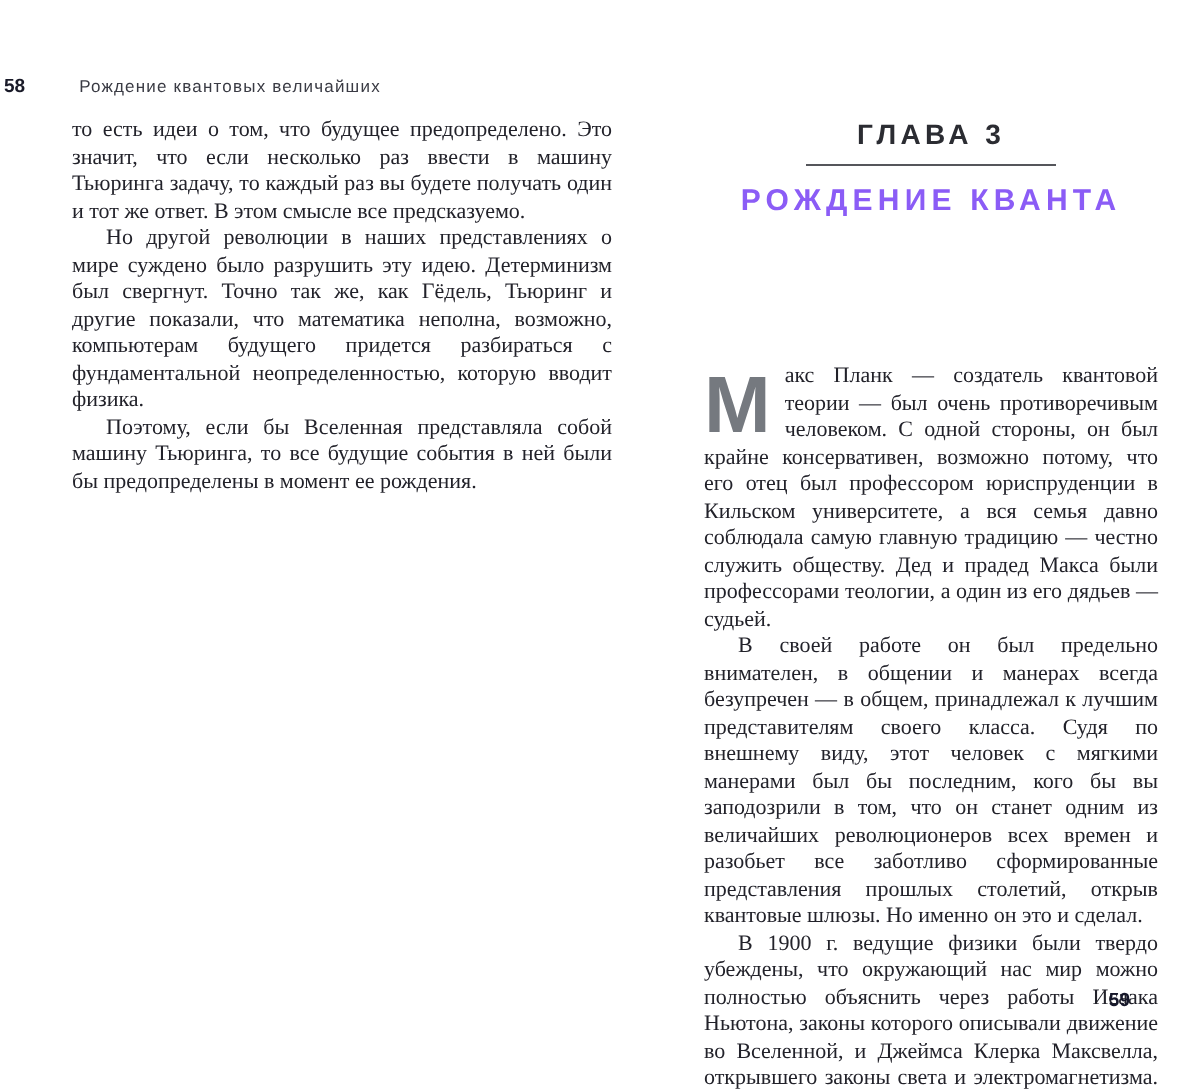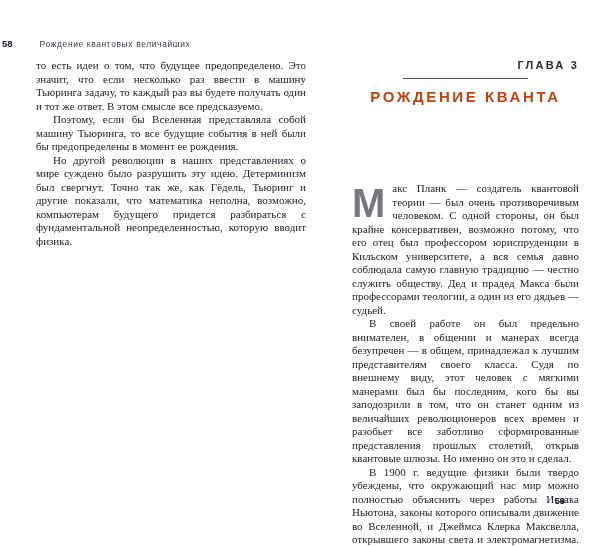--- a/index.html
+++ b/index.html
@@ -29,27 +29,27 @@
   .body-block p {
     margin:0; text-align:justify; font-size:11px; line-height:13.5px; color:#22222a;
   }
   .body-block p.indent { text-indent:17px; }
   .left-body  { position:absolute; left:18px;  top:59px;  width:270px;margin-left:18px; }
   .right-body { position:absolute; left:50px; top:182px; width:227px; }
 
   
   .chapter-head { position:absolute; left:50px; top:59px; width:227px; text-align:center; }
   .chapter-label {
-    font-family:"Liberation Sans", sans-serif; font-weight:bold; font-size:11px;
-    letter-spacing:2.2px; color:#2b2c32;text-align:right;
+    font-family:"Liberation Sans", sans-serif; font-weight:bold; font-size:14px;
+    letter-spacing:2.2px; color:#2b2c32;
   }
   .chapter-rule { width:125px; height:0; margin:7px auto 0; border-top:1.2px solid #55565b; }
   .chapter-title {
     margin-top:9px; font-family:"Liberation Sans", sans-serif; font-weight:bold;
-    font-size:15px; letter-spacing:2.6px; color:#c2410c; white-space:nowrap;
+    font-size:15px; letter-spacing:2.6px; color:#8b5cf6; white-space:nowrap;
   }
 
   
   .dropcap {
     float:left; font-family:"Liberation Sans", sans-serif; font-weight:bold;
     font-size:40px; line-height:38px; color:#75797f;
     margin:2px 7px 0 0;
   }
 
   
@@ -64,22 +64,22 @@
 
 <div class="spread">
 
   <div class="page left">
     <div class="running-head">
       <span class="folio">58</span>
       <span>Рождение квантовых величайших</span>
     </div>
     <div class="left-body body-block">
       <p>то есть идеи о том, что будущее предопределено. Это значит, что если несколько раз ввести в машину Тьюринга задачу, то каждый раз вы будете получать один и тот же ответ. В этом смысле все предсказуемо.</p>
+      <p class="indent">Но другой революции в наших представлениях о мире суждено было разрушить эту идею. Детерминизм был свергнут. Точно так же, как Гёдель, Тьюринг и другие показали, что математика неполна, возможно, компьютерам будущего придется разбираться с фундаментальной неопределенностью, которую вводит физика.</p>
       <p class="indent">Поэтому, если бы Вселенная представляла собой машину Тьюринга, то все будущие события в ней были бы предопределены в момент ее рождения.</p>
-      <p class="indent">Но другой революции в наших представлениях о мире суждено было разрушить эту идею. Детерминизм был свергнут. Точно так же, как Гёдель, Тьюринг и другие показали, что математика неполна, возможно, компьютерам будущего придется разбираться с фундаментальной неопределенностью, которую вводит физика.</p>
     </div>
   </div>
 
   <div class="gutter"></div>
 
   <div class="page right">
     <div class="chapter-head">
       <div class="chapter-label">ГЛАВА 3</div>
       <div class="chapter-rule"></div>
       <div class="chapter-title">РОЖДЕНИЕ КВАНТА</div>

